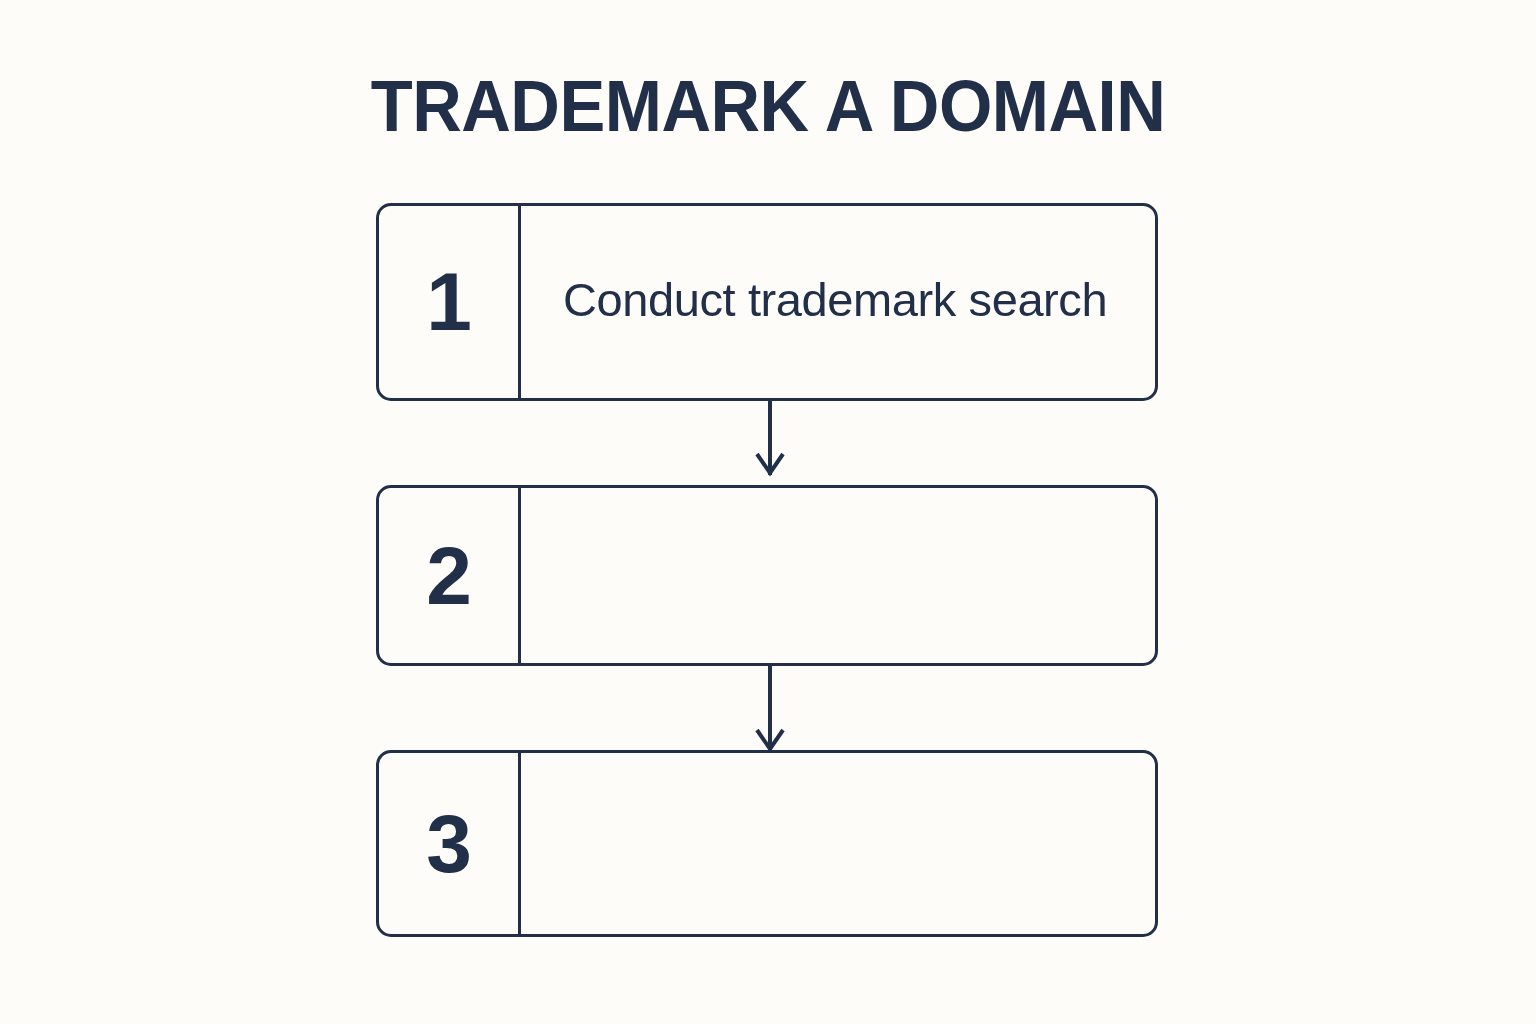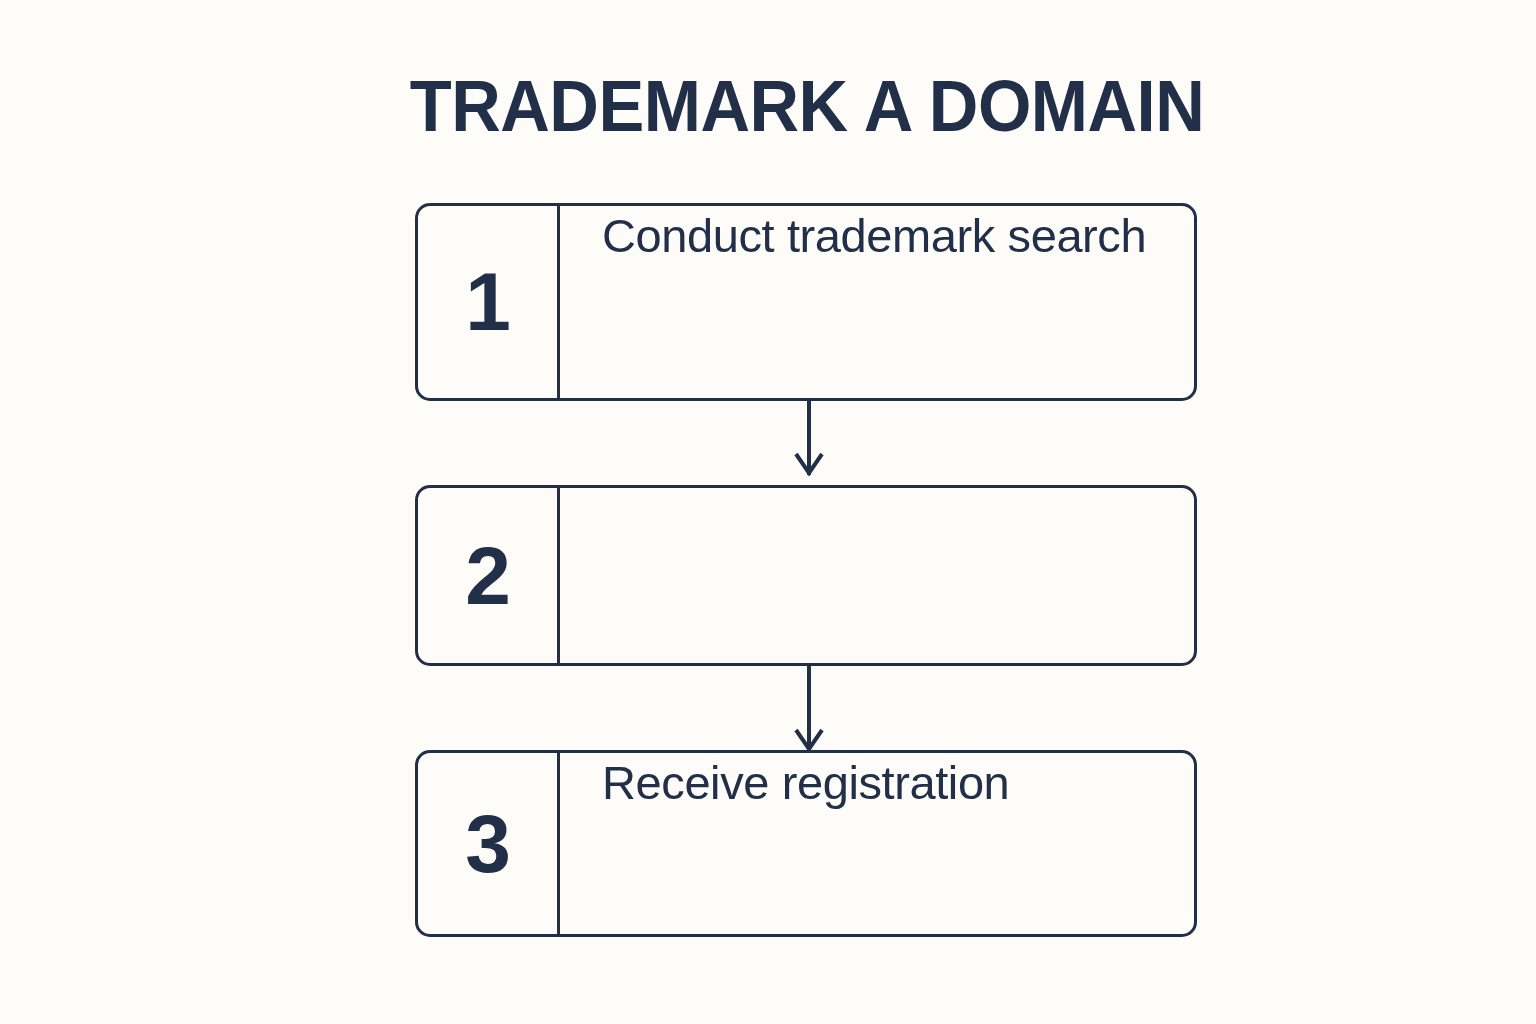--- a/index.html
+++ b/index.html
@@ -12,21 +12,20 @@
     background: #fdfcf8;
     font-family: "Liberation Sans", "DejaVu Sans", sans-serif;
     overflow: hidden;
   }
 
   .canvas {
     position: relative;
     width: 1360px;
     height: 1024px;
     background: #fdfcf8;
-    margin-left: 39px;
   }
 
   
   .title {
     position: absolute;
     left: 0;
     top: 66px;
     width: 1536px;
     text-align: center;
     font-size: 73px;
@@ -76,20 +75,21 @@
     font-size: 82px;
     line-height: 82px;
     font-weight: 700;
     color: #222f49;
     letter-spacing: -1px;
   }
 
   .step-label-cell {
     flex: 1 1 auto;
     display: flex;
+    align-items: center;
     padding: 0 34px 4px 42px;
     box-sizing: border-box;
   }
   .step-label {
     font-size: 47px;
     line-height: 60px;
     font-weight: 400;
     color: #222f49;
     letter-spacing: -0.4px;
   }
@@ -144,19 +144,16 @@
       <svg width="40" height="95" viewBox="0 0 40 95">
         <line x1="20" y1="0" x2="20" y2="85" stroke="#222f49" stroke-width="4"></line>
         <polyline points="7,64 20,83 33,64" fill="none" stroke="#222f49" stroke-width="4" stroke-linecap="butt" stroke-linejoin="miter"></polyline>
       </svg>
     </div>
 
     <div class="step-box step-3">
       <div class="step-number-cell">
         <span class="step-number">3</span>
       </div>
-      <div class="step-label-cell">
-        <span class="step-label">Receive registration</span>
-      </div>
     </div>
 
   </div>
 </div>
 
 </body></html>

